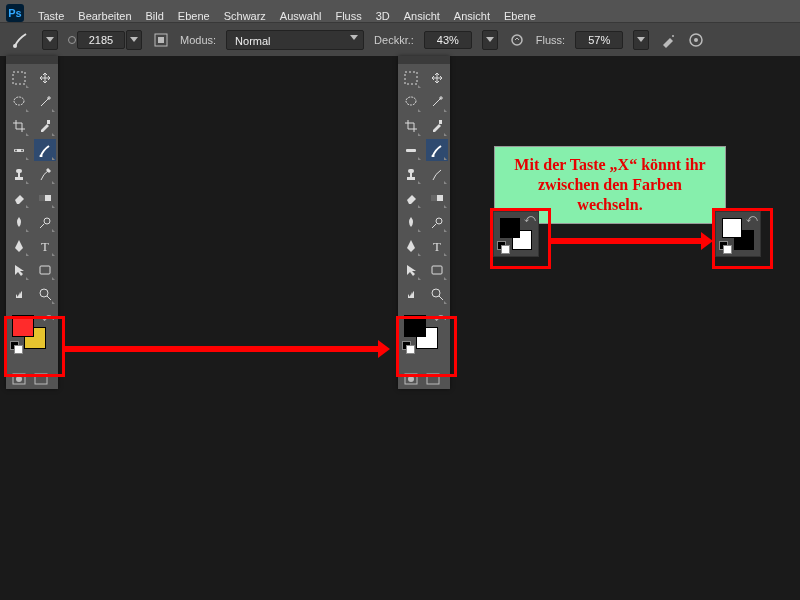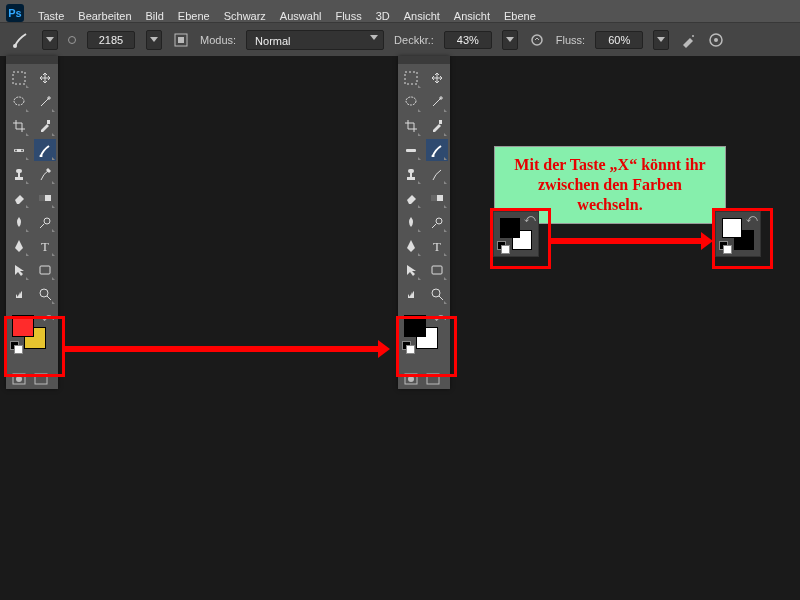--- a/index.html
+++ b/index.html
@@ -75,21 +75,21 @@
 </div>
 
 <div class="optbar">
   <div class="brush-ico">
       <svg width="18" height="18" viewBox="0 0 18 18">
         <path d="M3 15 Q6 8 14 3" stroke="#ddd" stroke-width="2" fill="none"></path>
         <circle cx="3" cy="15" r="2" fill="#ddd"></circle>
       </svg>
     </div>
   <div class="small-btn"></div>
-  <div style="display:flex;align-items:center;gap:11px">
+  <div style="display:flex;align-items:center;gap:1px">
     <div style="width:6px;height:6px;border-radius:50%;border:1px solid #999"></div>
     <div class="opt-val">2185</div>
     <div class="small-btn"></div>
   </div>
   <div class="gear-ico">
       <svg width="16" height="16" viewBox="0 0 16 16">
         <rect x="2" y="2" width="12" height="12" fill="none" stroke="#bbb"></rect>
         <rect x="5" y="5" width="6" height="6" fill="#bbb"></rect>
       </svg>
     </div>
@@ -98,21 +98,21 @@
   <span class="opt-lbl">Deckkr.:</span>
   <div class="opt-val">43%</div>
   <div class="small-btn"></div>
   <div class="gear-ico">
       <svg width="16" height="16" viewBox="0 0 16 16">
         <circle cx="8" cy="8" r="5" fill="none" stroke="#bbb" stroke-width="1.5"></circle>
         <path d="M6 8 L8 6 L10 8" fill="none" stroke="#bbb"></path>
       </svg>
     </div>
   <span class="opt-lbl">Fluss:</span>
-  <div class="opt-val">60%</div>
+  <div class="opt-val">57%</div>
   <div class="small-btn"></div>
   <div class="gear-ico">
       <svg width="16" height="16" viewBox="0 0 16 16">
         <path d="M3 13 L10 6 L13 9 L6 16" fill="#bbb"></path>
         <circle cx="13" cy="4" r="1" fill="#bbb"></circle>
       </svg>
     </div>
   <div class="gear-ico">
       <svg width="16" height="16" viewBox="0 0 16 16">
         <circle cx="8" cy="8" r="6" fill="none" stroke="#bbb" stroke-width="1.5"></circle>

